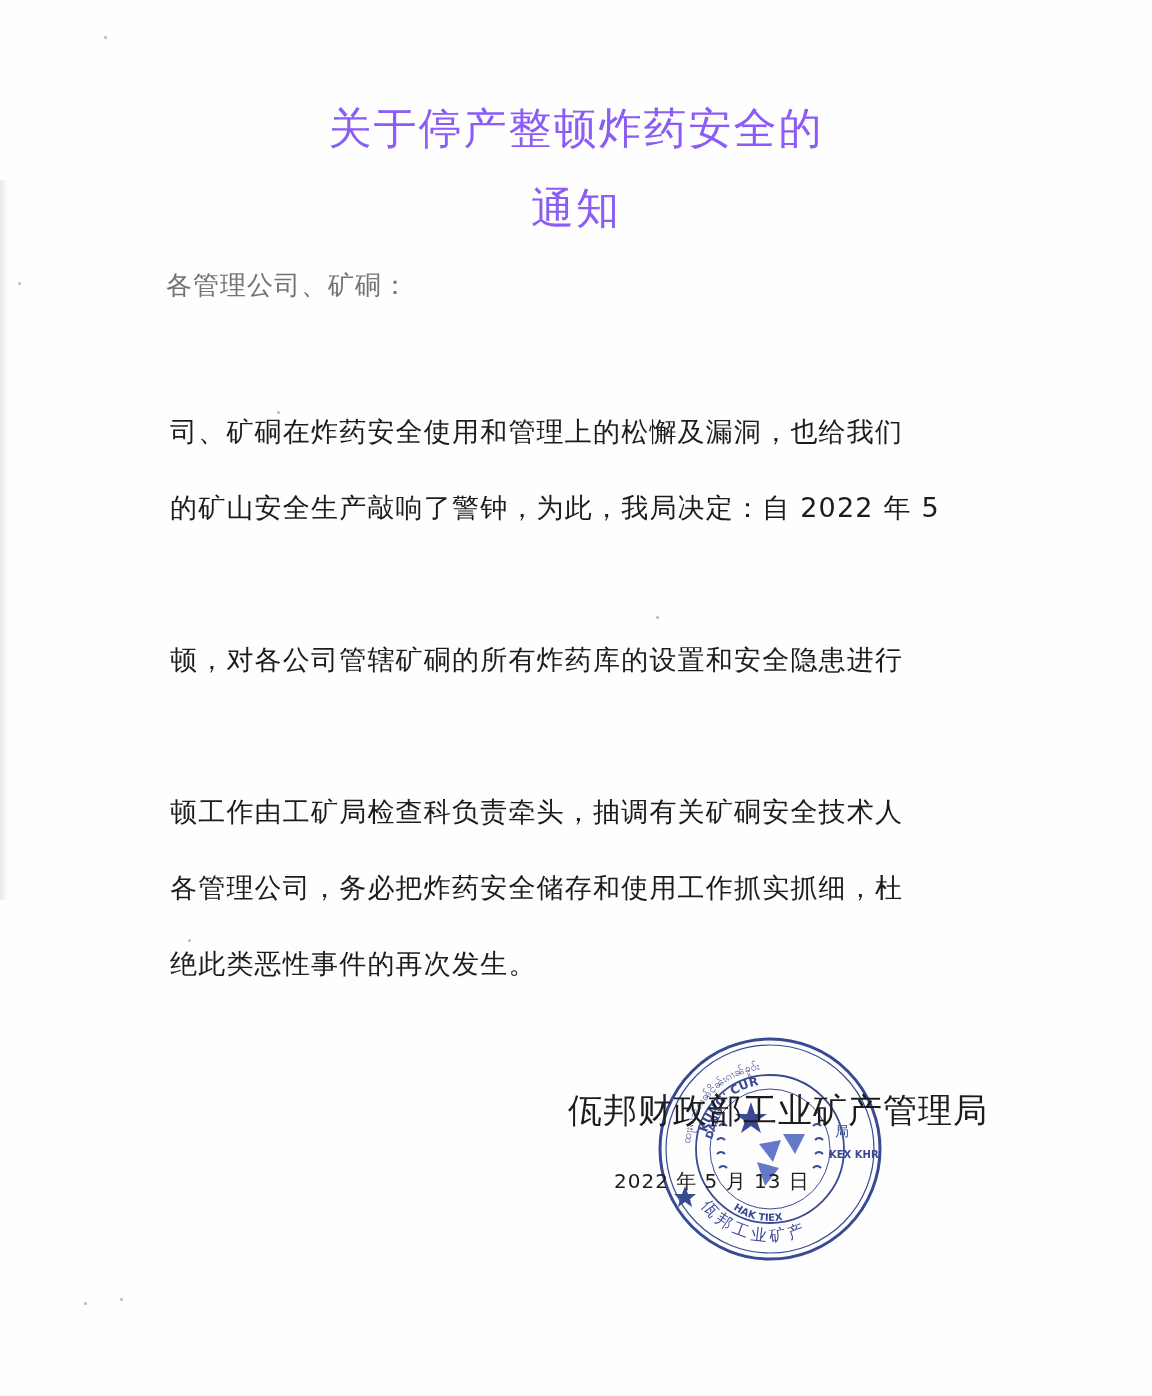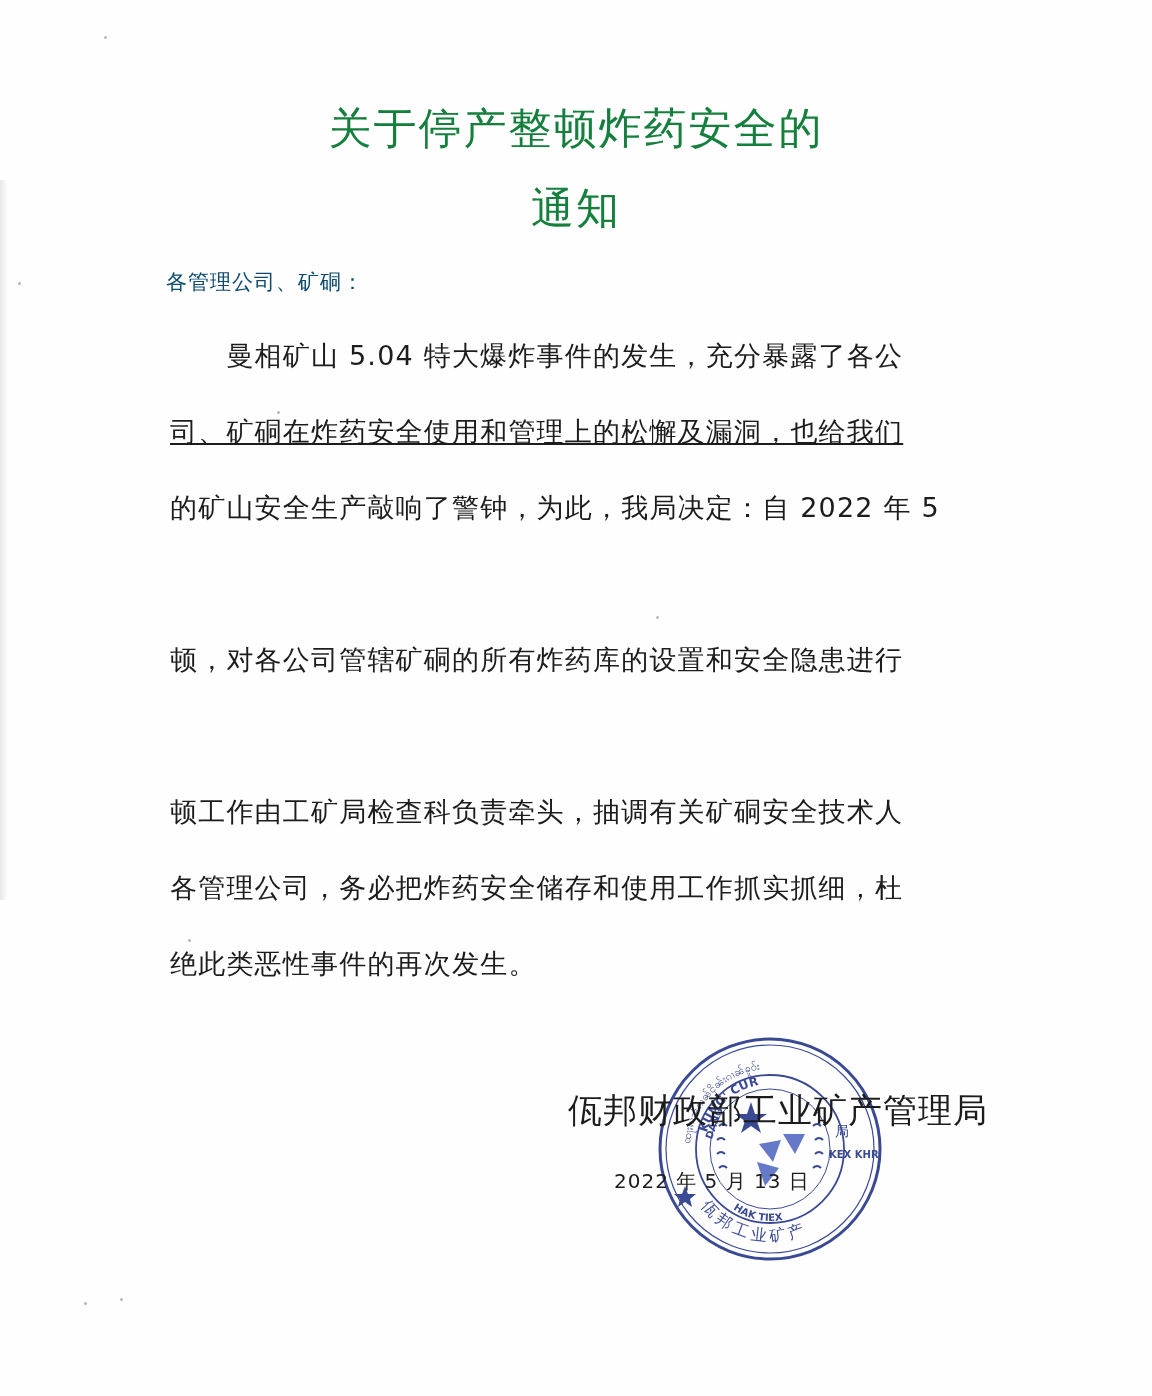--- a/index.html
+++ b/index.html
@@ -27,31 +27,31 @@
       left: 0; top: 180px;
       width: 8px; height: 720px;
       background: linear-gradient(to right, #e8e8e8, rgba(255,255,255,0));
     }
     .title-line {
       position: absolute;
       left: 0; width: 1152px;
       text-align: center;
       font-size: 43px;
       letter-spacing: 2px;
-      color: #15803d;
+      color: #8b5cf6;
       font-weight: 500;
     }
     .title-1 { top: 100px; }
     .title-2 { top: 180px; }
     .salutation {
       position: absolute;
       left: 166px;
       top: 268px;
-      font-size: 21px;
-      color: #0c4a6e;
+      font-size: 26px;
+      color: #737373;
       letter-spacing: 1px;
     }
     .body-line {
       position: absolute;
       left: 170px;
       font-size: 27px;
       color: #1c1c1c;
       white-space: nowrap;
       letter-spacing: 1.2px;
     }
@@ -93,22 +93,21 @@
 <body>
 
 <div class="page">
   <div class="left-shadow"></div>
 
   <div class="title-line title-1">关于停产整顿炸药安全的</div>
   <div class="title-line title-2">通知</div>
 
   <div class="salutation">各管理公司、矿硐：</div>
 
-  <div class="body-line" style="top:338px;">　　曼相矿山 5.04 特大爆炸事件的发生，充分暴露了各公</div>
-  <div class="body-line" style="top:414px;text-decoration:underline;">司、矿硐在炸药安全使用和管理上的松懈及漏洞，也给我们</div>
+  <div class="body-line" style="top:414px;">司、矿硐在炸药安全使用和管理上的松懈及漏洞，也给我们</div>
   <div class="body-line" style="top:490px;">的矿山安全生产敲响了警钟，为此，我局决定：自 2022 年 5</div>
   <div class="body-line" style="top:642px;">顿，对各公司管辖矿硐的所有炸药库的设置和安全隐患进行</div>
   <div class="body-line" style="top:794px;">顿工作由工矿局检查科负责牵头，抽调有关矿硐安全技术人</div>
   <div class="body-line" style="top:870px;">各管理公司，务必把炸药安全储存和使用工作抓实抓细，杜</div>
   <div class="body-line" style="top:946px;">绝此类恶性事件的再次发生。</div>
 
   <svg class="stamp" viewBox="0 0 226 226" xmlns="http://www.w3.org/2000/svg">
     <defs>
       <path id="arcTop" d="M 33 113 A 80 80 0 0 1 193 113"></path>
       <path id="arcInnerTop" d="M 48 113 A 65 65 0 0 1 178 113"></path>

